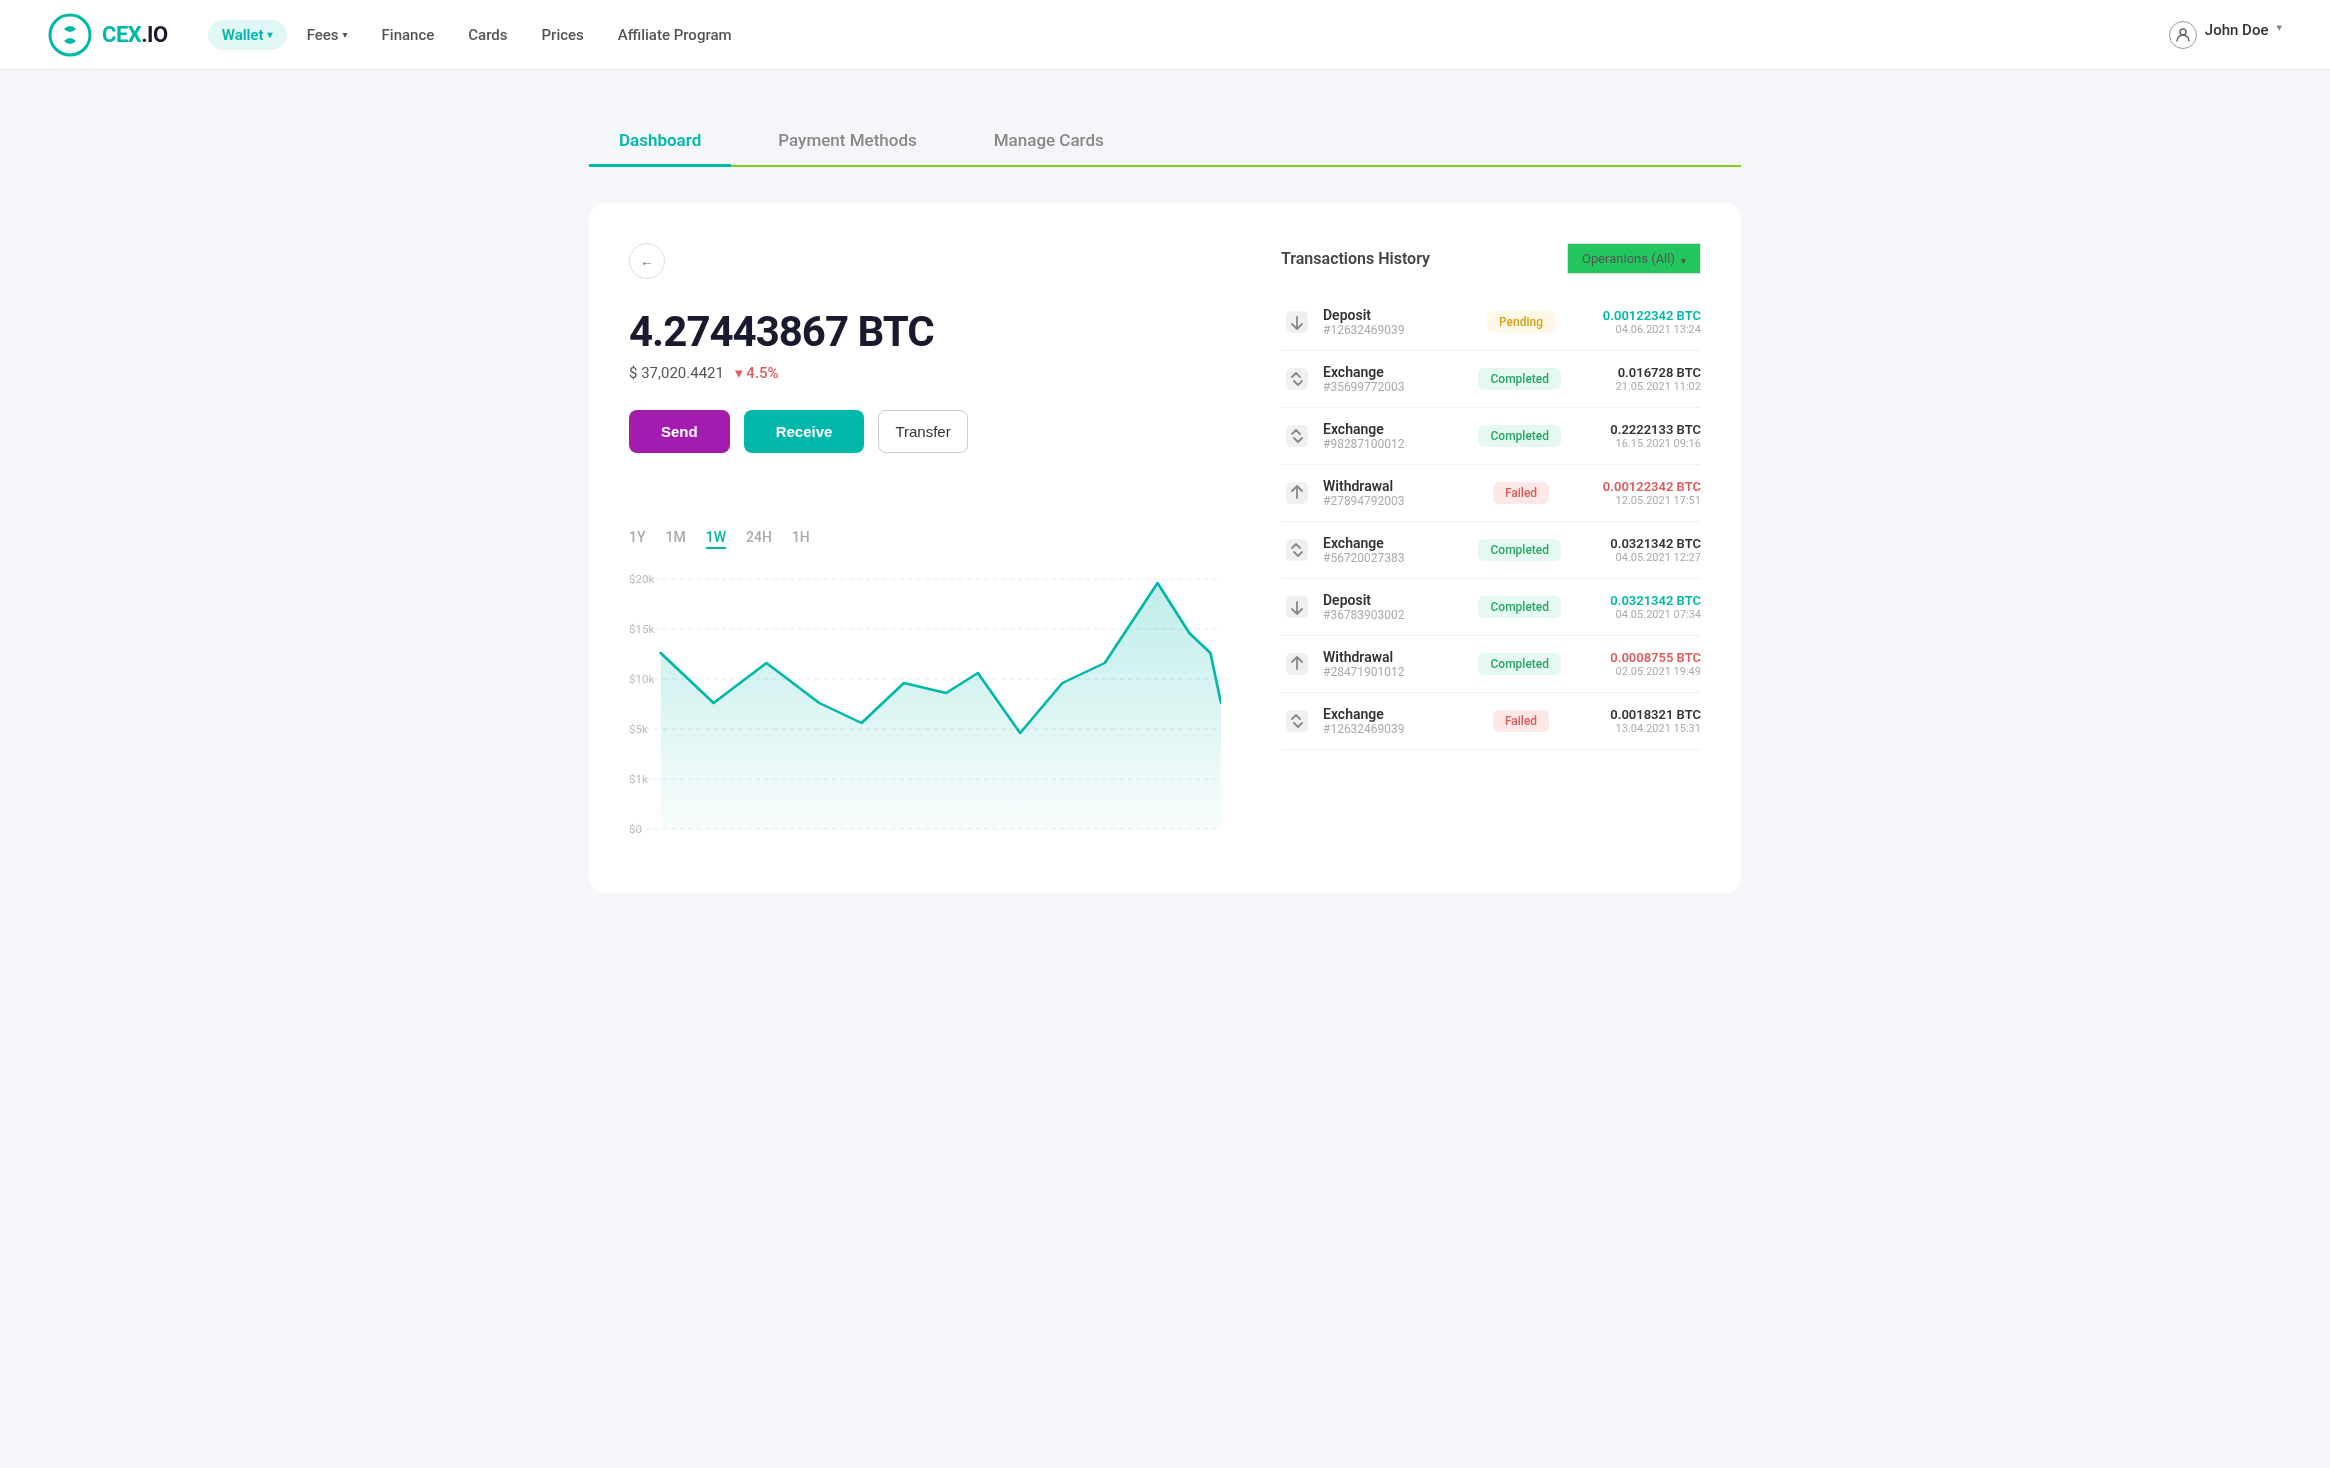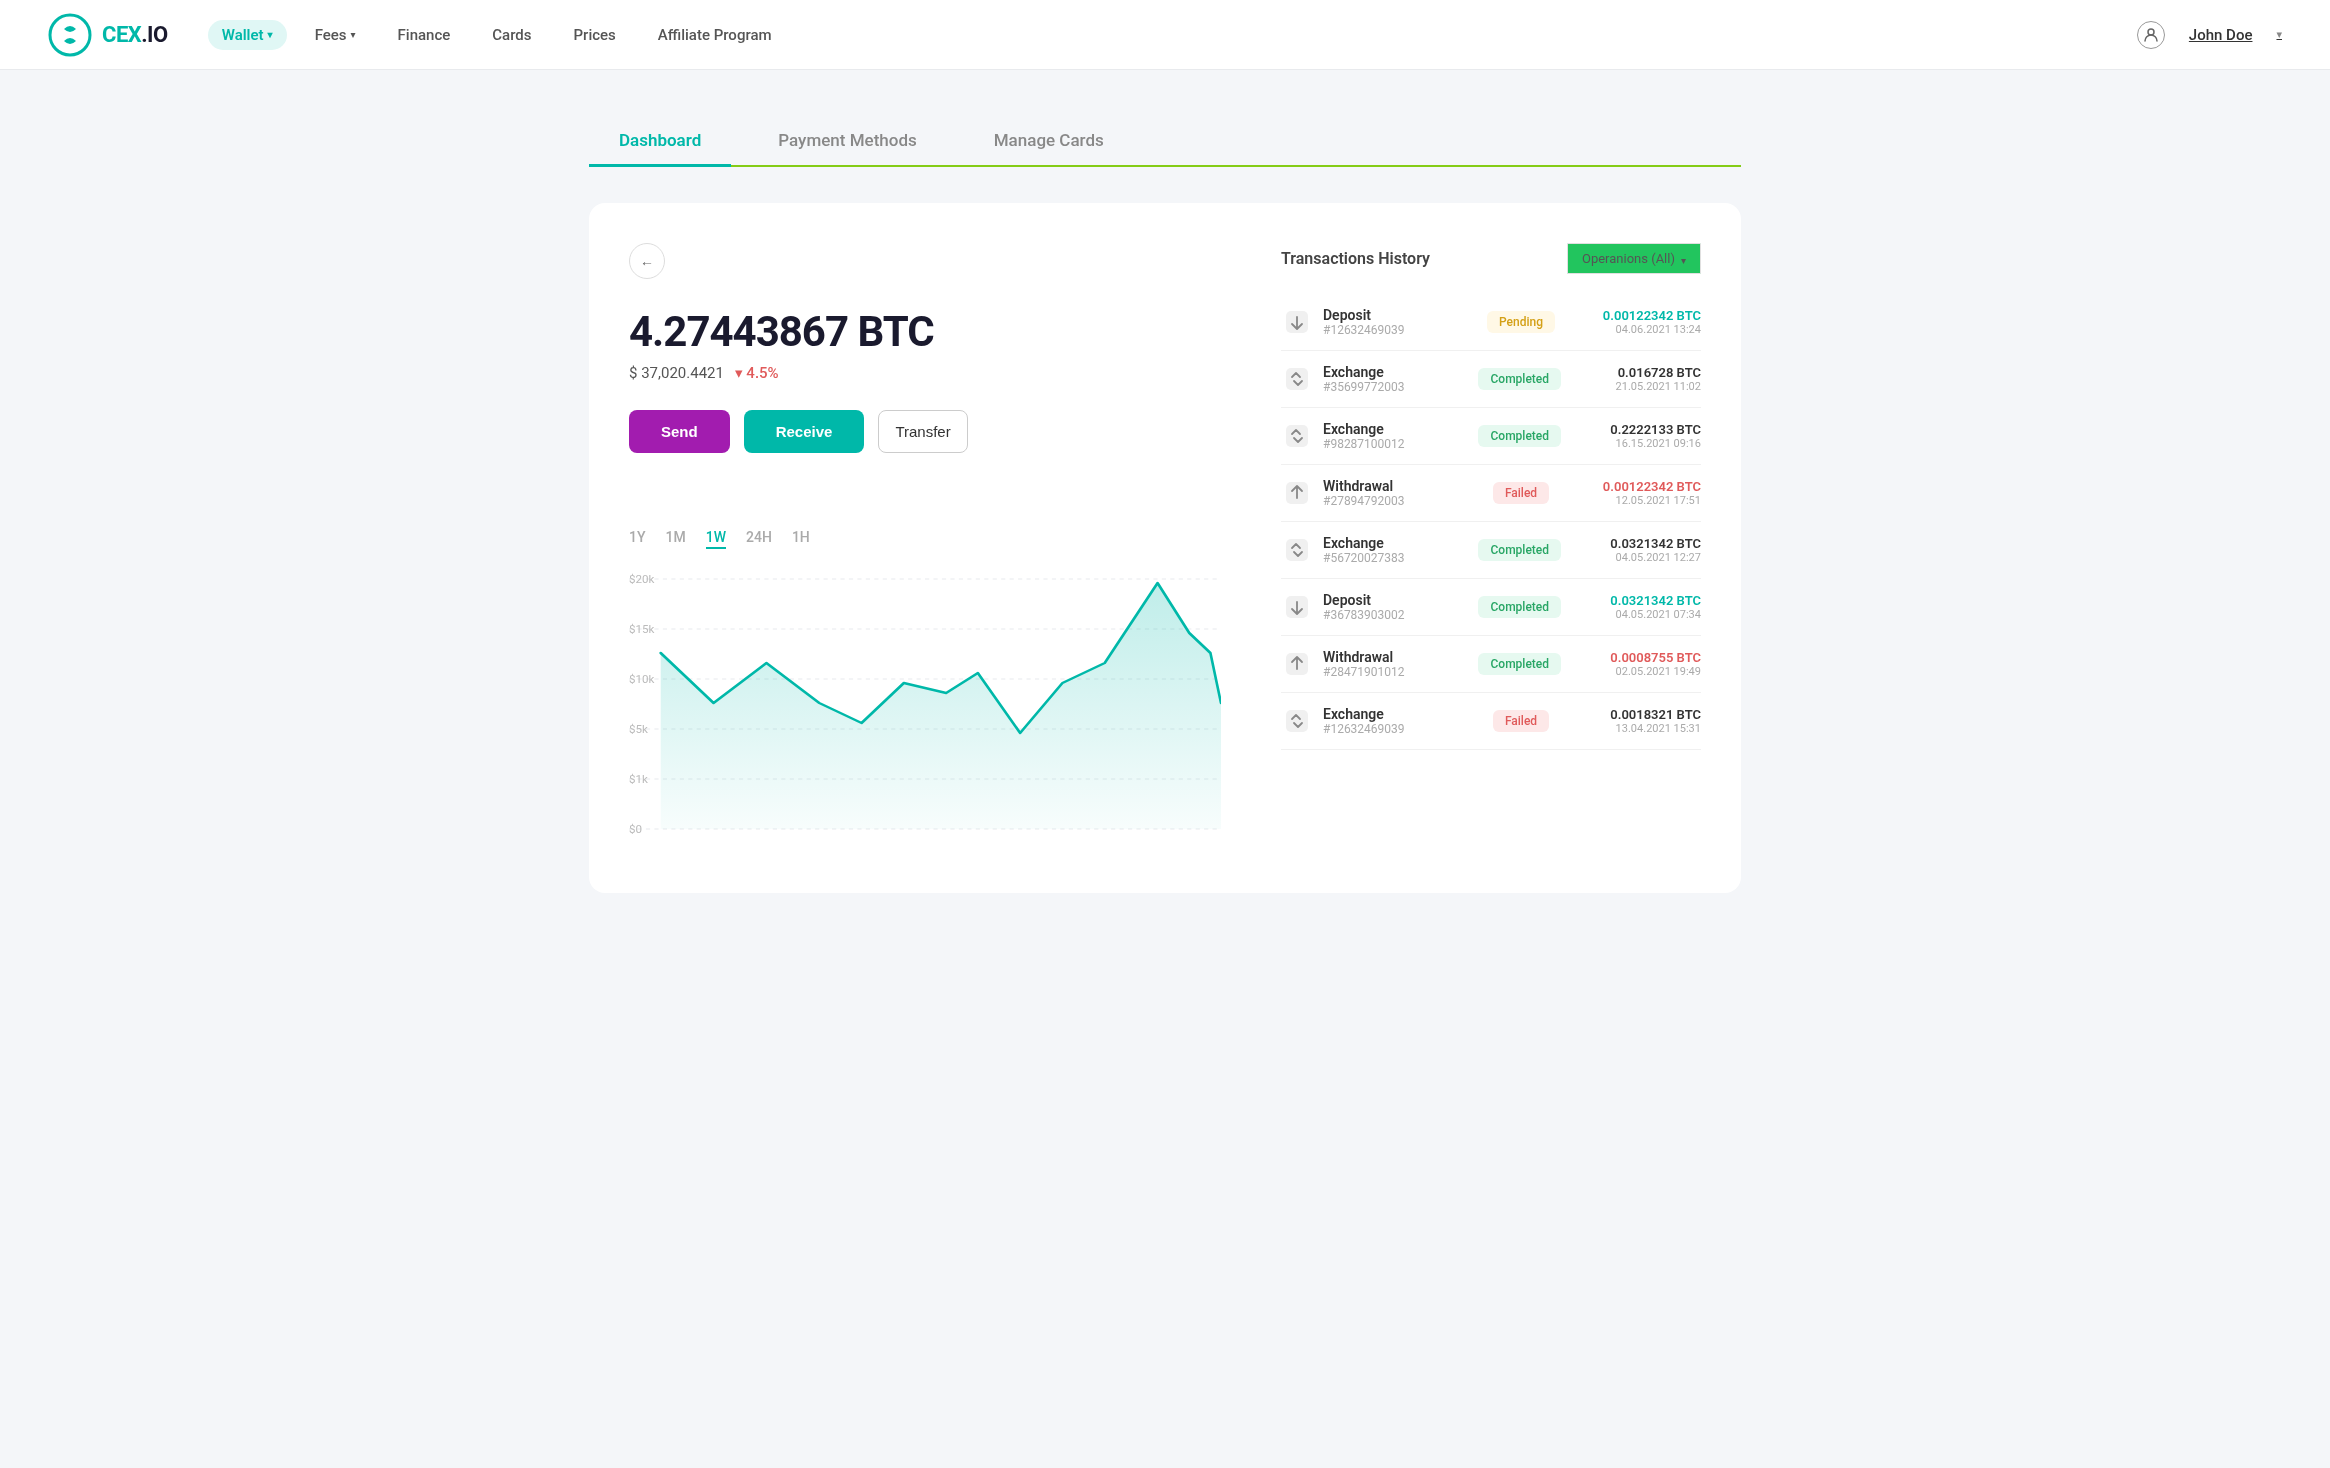--- a/index.html
+++ b/index.html
@@ -28,21 +28,21 @@
     .logo-text {
       font-size: 22px;
       font-weight: 700;
       color: #1a1a2e;
       letter-spacing: -0.5px;
     }
     .logo-text span { color: #00b8a9; }
     .nav-links {
       display: flex;
       align-items: center;
-      gap: 14px;
+      gap: 6px;
       flex: 1;
     }
     .nav-item {
       display: flex;
       align-items: center;
       gap: 4px;
       padding: 6px 14px;
       border-radius: 20px;
       font-size: 15px;
       color: #555;
@@ -54,27 +54,25 @@
       background: #e0f7f5;
       color: #00b8a9;
       font-weight: 600;
     }
     .nav-chevron {
       font-size: 10px;
       color: inherit;
     }
     .nav-user {
       display: flex;
-      align-items: center;
-      gap: 24px;
+      gap: 8px;
       cursor: pointer;
       font-size: 15px;
       font-weight: 500;
       color: #333;
-      text-decoration: underline;
     }
     .user-icon-circle {
       width: 28px;
       height: 28px;
       border-radius: 50%;
       border: 1.5px solid #999;
       display: flex;
       align-items: center;
       justify-content: center;
       font-size: 14px;

